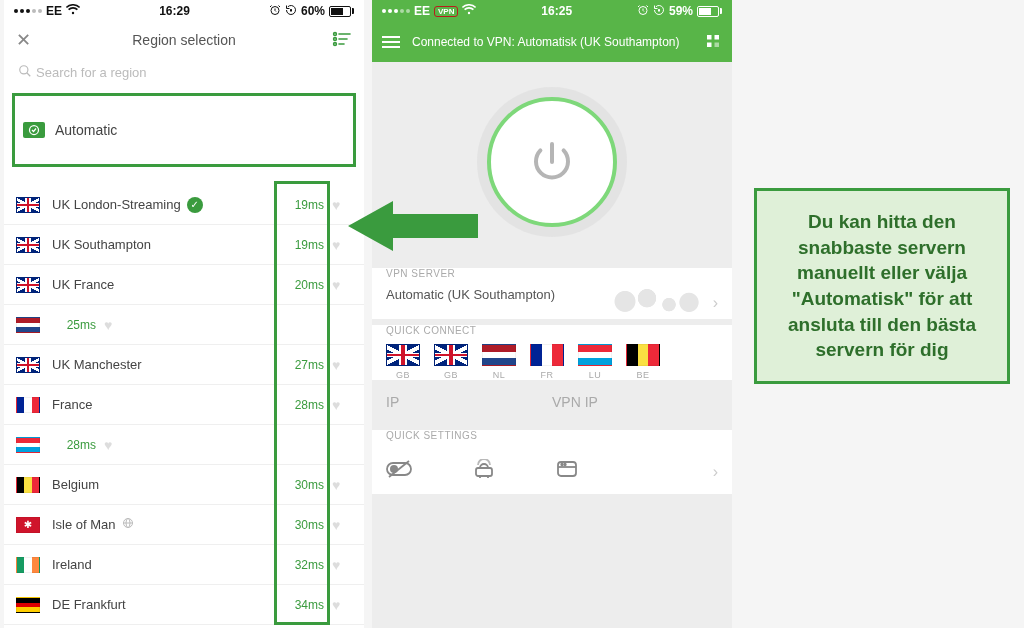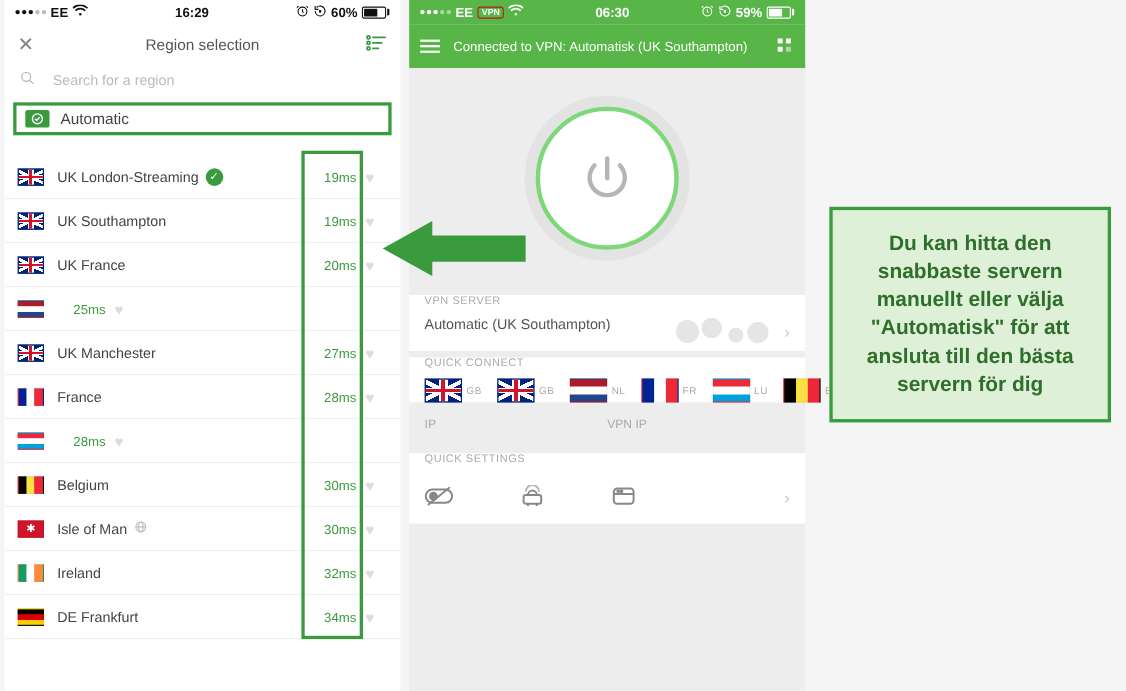--- a/index.html
+++ b/index.html
@@ -15,24 +15,24 @@
   .battery { display:inline-flex; align-items:center; }
   .battery .body{ width:22px; height:11px; border:1px solid #111; border-radius:2px; position:relative; }
   .battery .fill{ position:absolute; left:1px; top:1px; bottom:1px; width:60%; background:#111; }
   .battery .cap{ width:2px; height:6px; background:#111; margin-left:1px; border-radius:0 1px 1px 0;}
   .wifi-ic { font-size:12px; }
 
   .nav1 { display:flex; align-items:center; justify-content:center; height:36px; position:relative; font-size:14px; color:#555; }
   .nav1 .close-x{ position:absolute; left:12px; font-size:18px; color:#888; }
   .nav1 .sort-ic{ position:absolute; right:12px; color:#3a9b3e; }
 
-  .search-row{ display:flex; align-items:center; gap:16px; padding:6px 14px; color:#bbb; font-size:13px; }
+  .search-row{ display:flex; align-items:center; gap:4px; padding:6px 14px; color:#bbb; font-size:13px; }
   .search-row .mag{ color:#bbb; font-size:14px; }
 
-  .auto-box{ margin:6px 8px; border:3px solid #3a9b3e; padding:4px 8px; display:flex; align-items:center; gap:10px; font-size:14px; color:#444;}
+  .auto-box{ margin:6px 8px; border:3px solid #3a9b3e; padding:26px 8px; display:flex; align-items:center; gap:10px; font-size:14px; color:#444;}
   .auto-icon{ width:22px; height:16px; background:#3a9b3e; border-radius:2px; display:flex; align-items:center; justify-content:center; color:#fff; font-size:10px;}
 
   .list-wrap{ position:relative; margin-top:18px; }
   .region-row{ display:flex; align-items:center; height:40px; padding:0 12px; border-bottom:1px solid #efefef; font-size:13px; color:#444; }
   .flag{ width:24px; height:16px; margin-right:12px; position:relative; flex-shrink:0; border:1px solid rgba(0,0,0,0.05); }
   .rname{ flex:1; display:flex; align-items:center; gap:6px;}
   .check-badge{ width:16px; height:16px; border-radius:50%; background:#3a9b3e; color:#fff; font-size:10px; display:flex; align-items:center; justify-content:center;}
   .geo-ic{ color:#bbb; font-size:12px;}
   .ping{ width:44px; text-align:right; font-size:12px; color:#3a9b3e; }
   .heart{ width:20px; margin-left:8px; color:#ddd; font-size:14px; }
@@ -81,25 +81,25 @@
   .map-placeholder{ width:100px; height:32px; opacity:0.15;
     background:
       radial-gradient(circle at 18% 45%,#555 12%,transparent 13%),
       radial-gradient(circle at 40% 35%,#555 14%,transparent 15%),
       radial-gradient(circle at 62% 55%,#555 10%,transparent 11%),
       radial-gradient(circle at 82% 48%,#555 11%,transparent 12%);
   }
   .chev{ color:#ccc; font-size:16px;}
 
   .qc-flags{ display:flex; gap:14px; margin-top:8px;}
-  .qc-item{ display:flex; align-items:center; gap:4px;}
+  .qc-item{ display:flex; flex-direction:column; align-items:center; gap:4px;}
   .qc-item .flag{ width:34px; height:22px; margin:0;}
   .qc-item .code{ font-size:9px; color:#aaa; letter-spacing:0.5px;}
 
-  .ip-row{ background:#ededed; display:flex; padding:14px; font-size:11px; color:#aaa;}
+  .ip-row{ background:#ededed; display:flex; padding:14px; font-size:14px; color:#aaa;}
   .ip-row div{ flex:1;}
 
   .qs-icons{ display:flex; gap:60px; padding:10px 0; font-size:18px; color:#888; align-items:center;}
   .qs-row{ display:flex; justify-content:space-between; align-items:center;}
 
   
   .arrow{ position:absolute; left:348px; top:196px; }
   .callout{ position:absolute; right:14px; top:188px; width:256px; background:#dff0d8; border:3px solid #3a9b3e; padding:18px 14px; text-align:center; color:#2e6f2b; font-size:19px; font-weight:700; line-height:1.35;}
 </style>
 </head>
@@ -270,21 +270,21 @@
           <span></span>
         </span>
       <span>EE</span>
       <span class="vpn-pill">VPN</span>
       <span class="wifi-ic">
         <svg width="14" height="11" viewBox="0 0 14 11">
             <path d="M7 10.2a1.2 1.2 0 100-2.4 1.2 1.2 0 000 2.4zM3.2 6.3a5.4 5.4 0 017.6 0l1.2-1.2a7.1 7.1 0 00-10 0l1.2 1.2zM.9 4a8.7 8.7 0 0112.2 0l1-1.1a10.2 10.2 0 00-14.3 0L.9 4z" fill="#fff"></path>
           </svg>
       </span>
     </div>
-    <div>06:30</div>
+    <div>16:25</div>
     <div class="status-right">
       <span>
         <svg width="12" height="12" viewBox="0 0 24 24" fill="none" stroke="#fff" stroke-width="2">
             <circle cx="12" cy="13" r="8"></circle>
             <path d="M12 9v4l2 2M5 3L2 6M22 6l-3-3"></path>
           </svg>
       </span>
       <span>
         <svg width="12" height="12" viewBox="0 0 24 24" fill="none" stroke="#fff" stroke-width="2">
             <path d="M3 12a9 9 0 1 0 2.64-6.36"></path>

